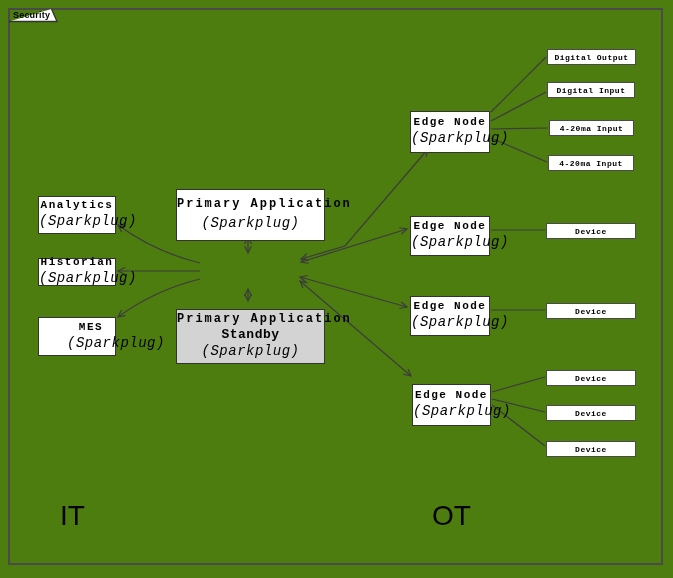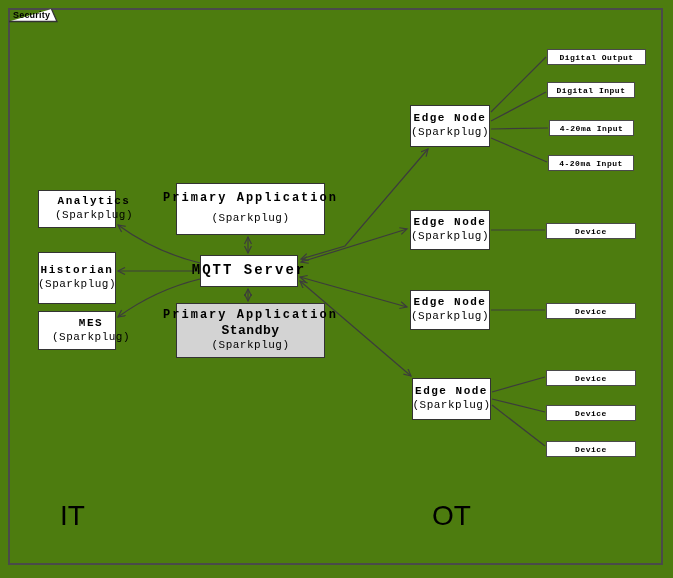--- a/index.html
+++ b/index.html
@@ -4,45 +4,45 @@
 <style>
   html,body{margin:0;padding:0;background:#fff;}
   #canvas{position:relative;width:673px;height:578px;background:#4d7c0f;overflow:hidden;
           font-family:"Liberation Mono","DejaVu Sans Mono",monospace;color:#000;}
   #frame{position:absolute;left:8px;top:8px;width:655px;height:557px;
          border:2px solid #4a4a4a;box-sizing:border-box;}
   #wires{position:absolute;left:0;top:0;width:673px;height:578px;pointer-events:none;}
   .tab-label{position:absolute;left:13px;top:10px;font:bold 9px "Liberation Sans",sans-serif;
              letter-spacing:0.2px;color:#000;}
   .node{position:absolute;border:1.5px solid #333;background:#fff;box-sizing:border-box;
-        display:flex;flex-direction:column;align-items:center;justify-content:center;
-        text-align:center;line-height:1.25;}
+        display:flex;flex-direction:column;justify-content:center;
+        text-align:center;line-height:1.25;margin-top:6px;}
   .node .title{font-weight:bold;font-size:11px;letter-spacing:1.5px;white-space:nowrap;}
-  .node .sub{font-size:11px;letter-spacing:0.5px;white-space:nowrap;}
+  .node .sub{font-size:14px;letter-spacing:0.5px;white-space:nowrap;font-style:italic;}
   .node .line2{font-size:13px;font-weight:bold;letter-spacing:0.5px;white-space:nowrap;}
   .spread{justify-content:space-between;padding:7px 0 8px 0;}
   .devbox{position:absolute;border:1.5px solid #4a4a4a;background:#fff;box-sizing:border-box;
           display:flex;align-items:center;justify-content:center;
           font-weight:bold;font-size:8px;letter-spacing:0.5px;white-space:nowrap;}
   .zone-label{position:absolute;font:28px "Liberation Sans",sans-serif;color:#000;}
   
-  #analytics{left:38px;top:190px;width:78px;height:38px;padding-left:34px;}
-  #historian{left:38px;top:252px;width:78px;height:52px;}
+  #analytics{left:38px;top:190px;width:78px;height:38px;}
+  #historian{left:38px;top:252px;width:78px;height:28px;}
   #mes{left:38px;top:311px;width:78px;height:39px;padding-left:28px;}
   #primary-app{left:176px;top:183px;width:149px;height:52px;}
   #primary-app .title{font-size:12px;letter-spacing:2px;}
   #mqtt-server{left:200px;top:255px;width:98px;height:32px;}
   #mqtt-server .title{font-size:14px;letter-spacing:2px;}
   #primary-app-standby{left:176px;top:303px;width:149px;height:55px;background:#d3d3d3;}
   #primary-app-standby .title{font-size:12px;letter-spacing:2px;}
   #edge-node-1{left:410px;top:105px;width:80px;height:42px;}
   #edge-node-2{left:410px;top:210px;width:80px;height:40px;}
   #edge-node-3{left:410px;top:290px;width:80px;height:40px;}
   #edge-node-4{left:412px;top:378px;width:79px;height:42px;}
-  #digital-output{left:547px;top:49px;width:99px;height:16px;}
+  #digital-output{left:547px;top:49px;width:89px;height:16px;}
   #digital-input{left:547px;top:82px;width:88px;height:16px;}
   #analog-input-1{left:549px;top:120px;width:85px;height:16px;}
   #analog-input-2{left:548px;top:155px;width:86px;height:16px;}
   #device-2{left:546px;top:223px;width:90px;height:16px;}
   #device-3{left:546px;top:303px;width:90px;height:16px;}
   #device-4a{left:546px;top:370px;width:90px;height:16px;}
   #sensor{left:546px;top:405px;width:90px;height:16px;}
   #device-4b{left:546px;top:441px;width:90px;height:16px;}
   #it-label{left:60px;top:500px;}
   #ot-label{left:432px;top:500px;}
@@ -102,23 +102,20 @@
   </div>
   <div class="node" id="mes">
     <div class="title">MES</div>
     <div class="sub">(Sparkplug)</div>
   </div>
 
   <div class="node spread" id="primary-app">
     <div class="title">Primary Application</div>
     <div class="sub">(Sparkplug)</div>
   </div>
-  <div class="node" id="mqtt-server">
-    <div class="title">MQTT Server</div>
-  </div>
   <div class="node" id="primary-app-standby">
     <div class="title">Primary Application</div>
     <div class="line2">Standby</div>
     <div class="sub">(Sparkplug)</div>
   </div>
 
   <div class="node" id="edge-node-1">
     <div class="title">Edge Node</div>
     <div class="sub">(Sparkplug)</div>
   </div>

